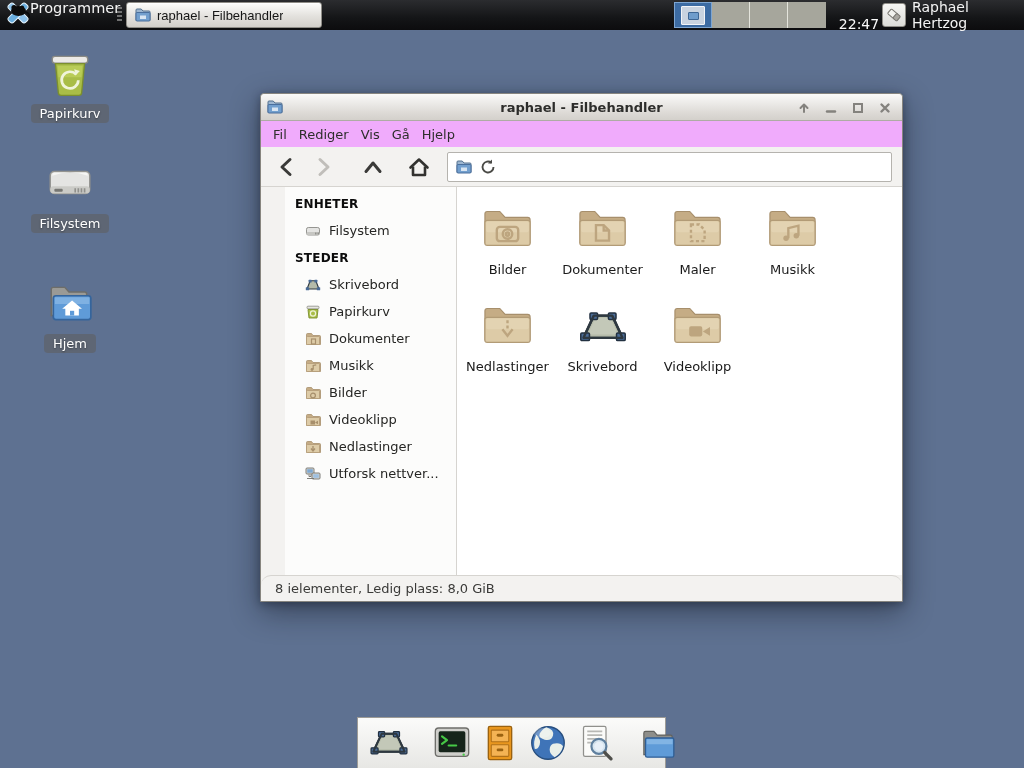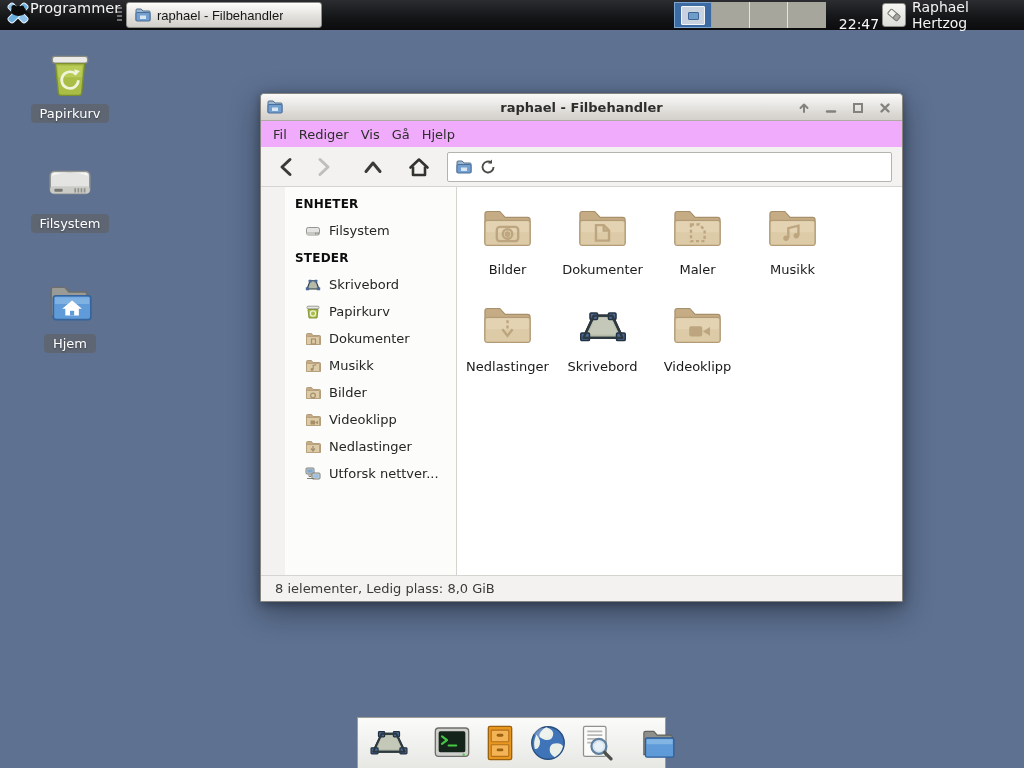--- a/index.html
+++ b/index.html
@@ -85,21 +85,21 @@
     font-size:12px; font-weight:bold; color:#0c0c0c; letter-spacing:.2px; }
   .sb-item { height:27px; display:flex; align-items:center; padding-left:20px; gap:8px; font-size:13px; color:#262624; }
   .sb-item.selected { background:#4284c4; color:#fff; }
 
   .files { flex:1; background:#fff; padding:11px 0 0 3px; display:flex; flex-wrap:wrap; align-content:flex-start; }
   .file-cell { width:95px; height:97px; display:flex; flex-direction:column; align-items:center; }
   .file-cell .fico { height:58px; display:flex; align-items:flex-end; justify-content:center; }
   .file-cell .flabel { margin-top:6px; font-size:13px; color:#1a1a1a; white-space:nowrap; }
 
   .statusbar { height:26px; flex:0 0 26px; background:#f3f2f0; border-top:1px solid #d6d4d0;
-    display:flex; align-items:center; padding-left:14px; font-size:13px; color:#3a3a38; }
+    display:flex; align-items:center; padding-left:14px; font-size:13px; color:#3a3a38;border-radius:10px; }
 
   
   .dock { position:absolute; left:357px; top:717px; width:309px; height:51px;
     background:linear-gradient(#fbfbfa,#e7e7e4); border:1px solid #9d9b96; border-bottom:none;
     display:flex; align-items:center; padding:0 10px; gap:8px; z-index:40; }
   .dock-sep { width:1px; height:38px; background:#b8b6b0; margin:0 3px; }
   .dock-btn { width:44px; height:44px; display:flex; align-items:center; justify-content:center; }
 
   svg { display:block; }
 </style>

